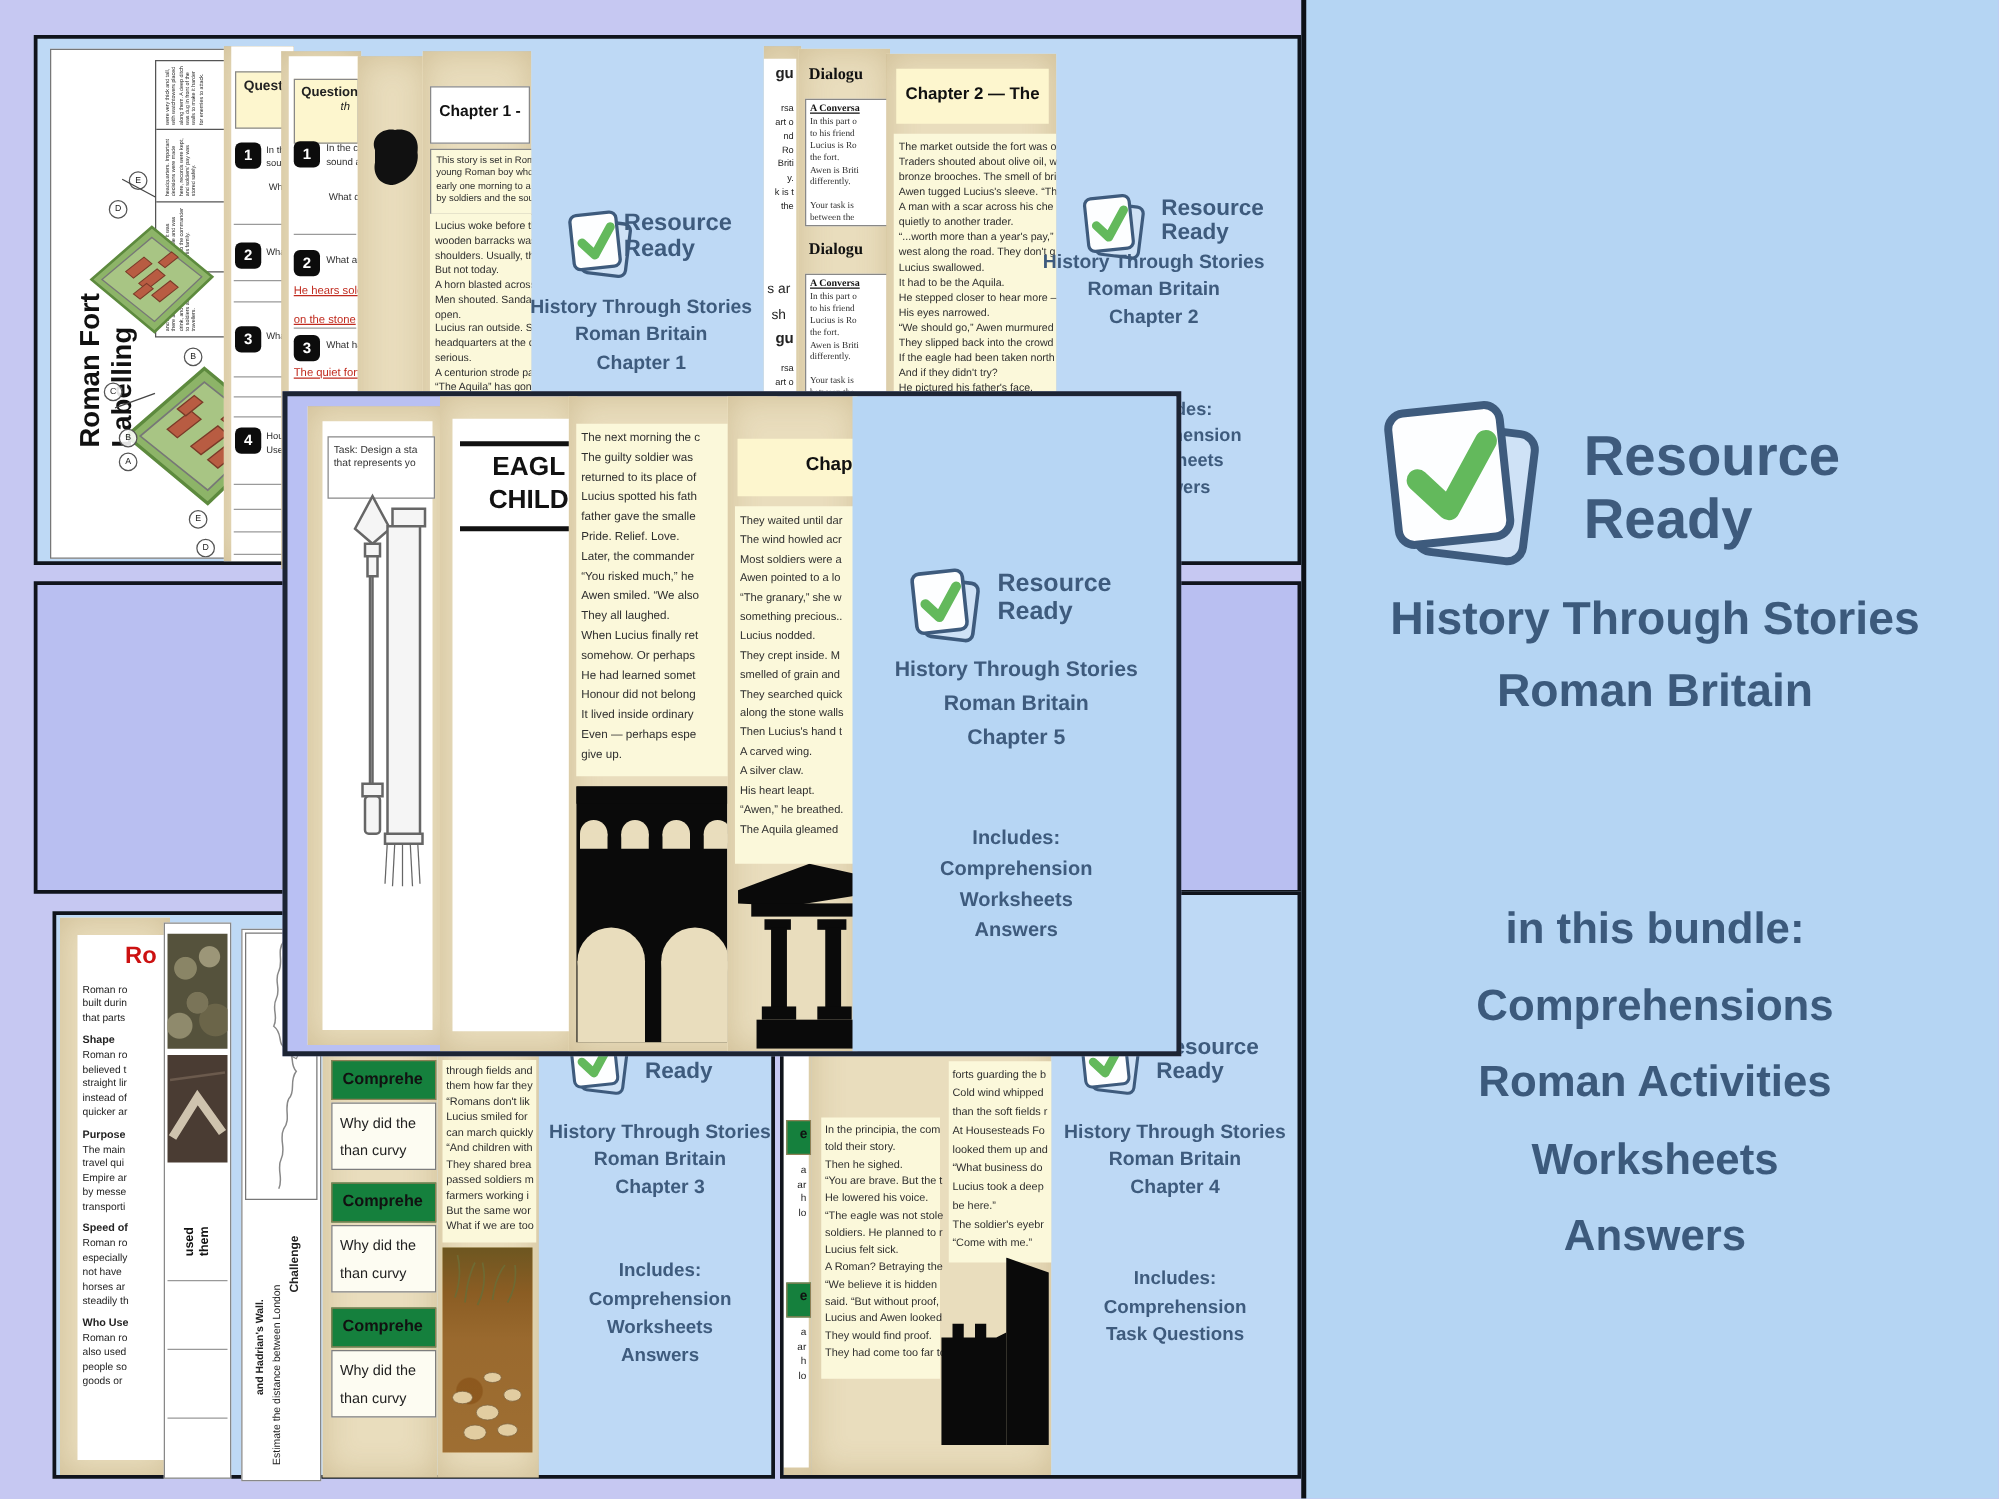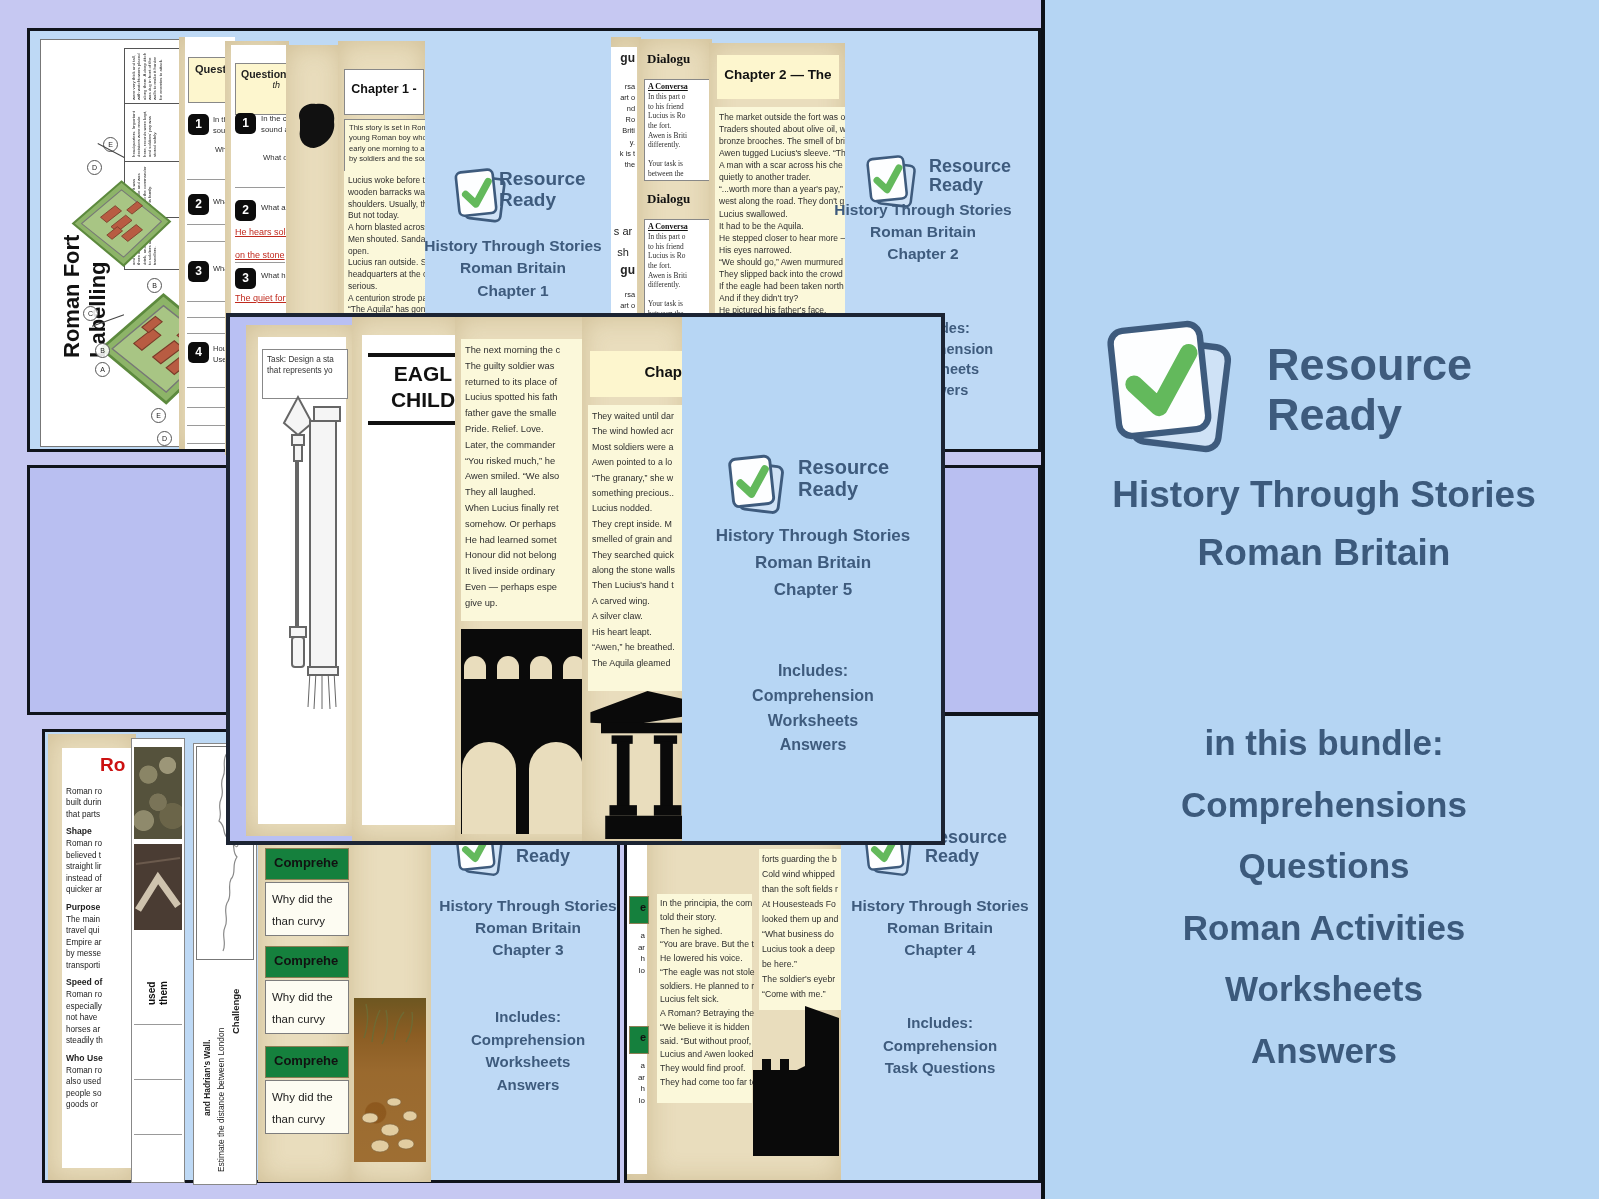--- a/index.html
+++ b/index.html
@@ -351,20 +351,31 @@
       <div class="abs tan" style="left:7px;top:314px;width:82px;height:30px;">
         <div style="font-weight:bold;font-size:13px;padding:6px 0 0 8px;color:#111;white-space:nowrap;">Comprehe</div>
       </div>
       <div class="qbox" style="left:7px;top:348px;width:82px;height:52px;">
         <div class="ml" style="font-size:11.5px;line-height:1.9;padding:6px 0 0 6px;color:#222;">Why did the
 than curvy</div>
       </div>
     </div>
 
     <div class="abs parch" style="left:305px;top:0;width:81px;height:450px;overflow:hidden;">
+      <div class="abs yellow ml story" style="left:4px;top:116px;width:72px;height:144px;font-size:8.7px;line-height:1.43;padding:2px 0 0 3px;">through fields and
+them how far they
+“Romans don't lik
+Lucius smiled for
+can march quickly
+“And children with
+They shared brea
+passed soldiers m
+farmers working i
+But the same wor
+What if we are too</div>
       <div class="abs" style="left:4px;top:266px;width:72px;height:164px;background:#c3a06a;background-image:linear-gradient(180deg,#8f8a4f 0%,#b59455 22%,#c9a86f 45%,#cfb07a 100%),radial-gradient(circle at 30% 70%,#e8d3a0 8%,transparent 9%);background-blend-mode:multiply;">
         <svg viewBox="0 0 72 164" style="width:72px;height:164px;">
           <g fill="#e2cda1" stroke="#7c6340" stroke-width="0.6">
             <ellipse cx="16" cy="120" rx="8" ry="5"></ellipse>
               <ellipse cx="36" cy="132" rx="9" ry="6"></ellipse>
             <ellipse cx="56" cy="118" rx="7" ry="5"></ellipse>
               <ellipse cx="26" cy="148" rx="9" ry="6"></ellipse>
             <ellipse cx="52" cy="146" rx="8" ry="5"></ellipse>
               <ellipse cx="40" cy="104" rx="7" ry="4"></ellipse>
           </g>
@@ -618,20 +629,19 @@
       <div>Resource</div>
       <div>Ready</div>
     </div>
     <div class="abs ctitle" style="left:14px;top:466px;width:530px;font-size:37px;line-height:1.56;color:#3c5a7c;">
       <div>History Through Stories</div>
       <div>Roman Britain</div>
     </div>
     <div class="abs ctitle" style="left:14px;top:712px;width:530px;font-size:35px;line-height:1.76;color:#3c5a7c;">
       <div>in this bundle:</div>
       <div>Comprehensions</div>
-      <div>Questions</div>
       <div>Roman Activities</div>
       <div>Worksheets</div>
       <div>Answers</div>
     </div>
   </div>
 
 </div>
 
 </body></html>

